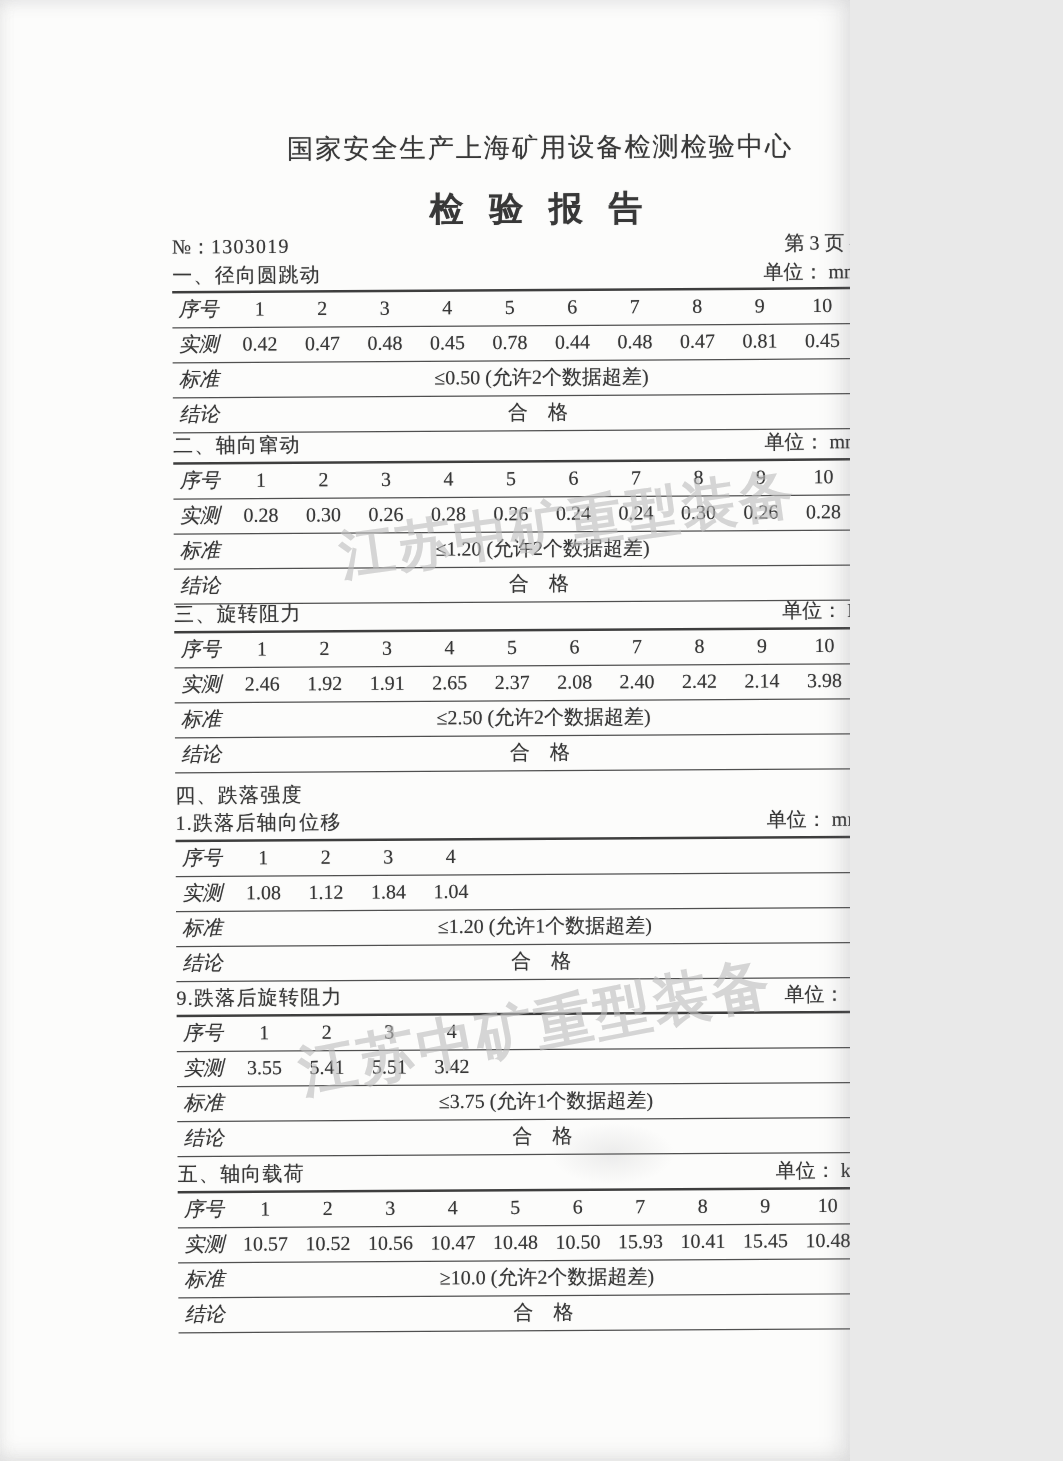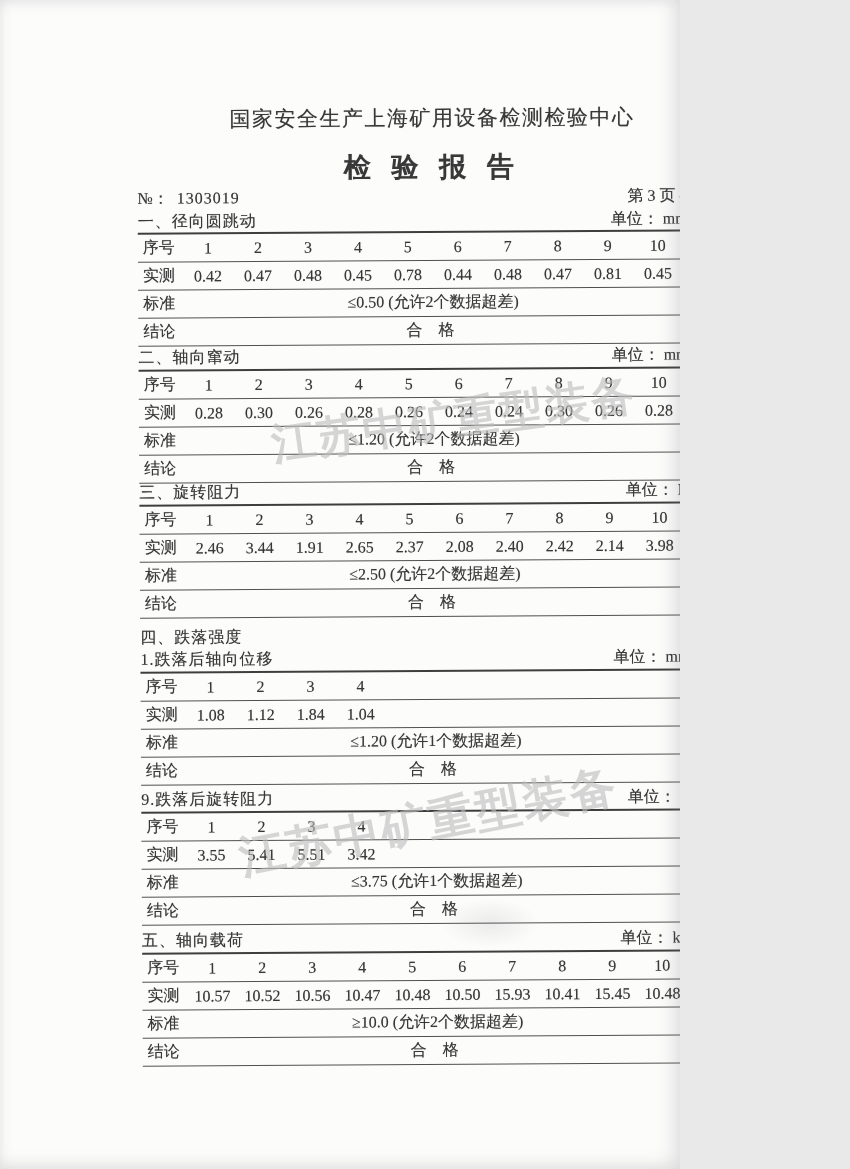--- a/index.html
+++ b/index.html
@@ -24,33 +24,33 @@
   }
   .content{
     position:absolute;left:140px;top:0;width:590px;height:1169px;z-index:2;
     transform:rotate(-0.35deg);transform-origin:295px 600px;
     text-shadow:0 0 .7px rgba(70,70,70,.55);
   }
   .abs{position:absolute;left:0;width:590px;}
   .org-title{top:103px;text-align:center;font-size:21px;line-height:30px;letter-spacing:1.5px;}
   .report-title{top:148px;text-align:center;font-size:27px;line-height:38px;font-weight:bold;letter-spacing:7px;}
   .meta{top:186px;display:flex;justify-content:space-between;font-size:16px;line-height:22px;}
-  .meta .no-val{margin-left:8px;letter-spacing:1px;}
+  .meta .no-val{margin-left:0;letter-spacing:1px;}
   .shead{display:flex;justify-content:space-between;font-size:16px;line-height:22px;height:22px;}
   .stitle{letter-spacing:1px;}
   .unit{padding-right:36px;}
   .unit span{margin-right:4px;}
   .group-title{top:625px;font-size:16px;line-height:22px;letter-spacing:1px;}
   .tbl{border-top:2.5px solid #3e3e3e;}
   .trow{
     display:flex;align-items:center;height:27px;
     border-bottom:1.5px solid #505050;
     font-size:16px;
   }
-  .tlabel{flex:none;width:40px;padding-left:5px;}
+  .tlabel{flex:none;width:40px;padding-left:5px;font-style:italic;}
   .cells{display:flex;flex:1;}
   .cell{flex:none;width:50px;text-align:center;}
   .spanval{flex:1;text-align:center;margin-left:-45px;}
   .conclusion{letter-spacing:6px;}
   
   .trow.ext{position:relative;}
   .trow.ext::after{
     content:"";position:absolute;right:-58px;bottom:-1.5px;width:58px;height:1.5px;
     background:#565656;opacity:.8;
   }
@@ -200,21 +200,21 @@
             <span class="cell">7</span>
             <span class="cell">8</span>
             <span class="cell">9</span>
             <span class="cell">10</span>
           </span>
       </div>
       <div class="trow">
         <span class="tlabel">实测</span>
         <span class="cells">
             <span class="cell">2.46</span>
-            <span class="cell">3.44</span>
+            <span class="cell">1.92</span>
             <span class="cell">1.91</span>
             <span class="cell">2.65</span>
             <span class="cell">2.37</span>
             <span class="cell">2.08</span>
             <span class="cell">2.40</span>
             <span class="cell">2.42</span>
             <span class="cell">2.14</span>
             <span class="cell">3.98</span>
           </span>
       </div>

